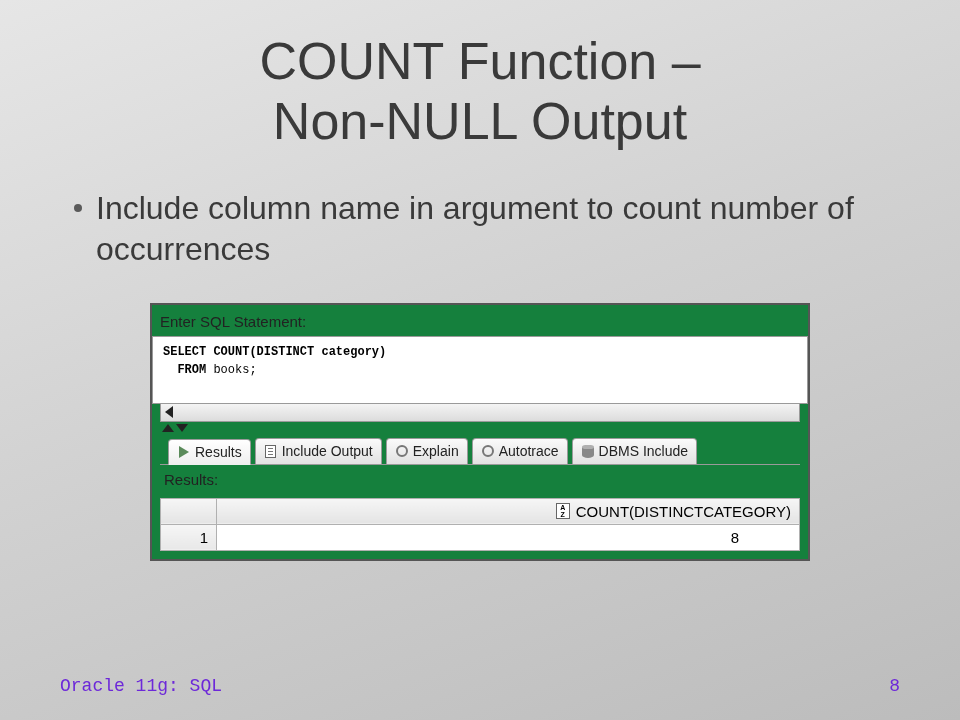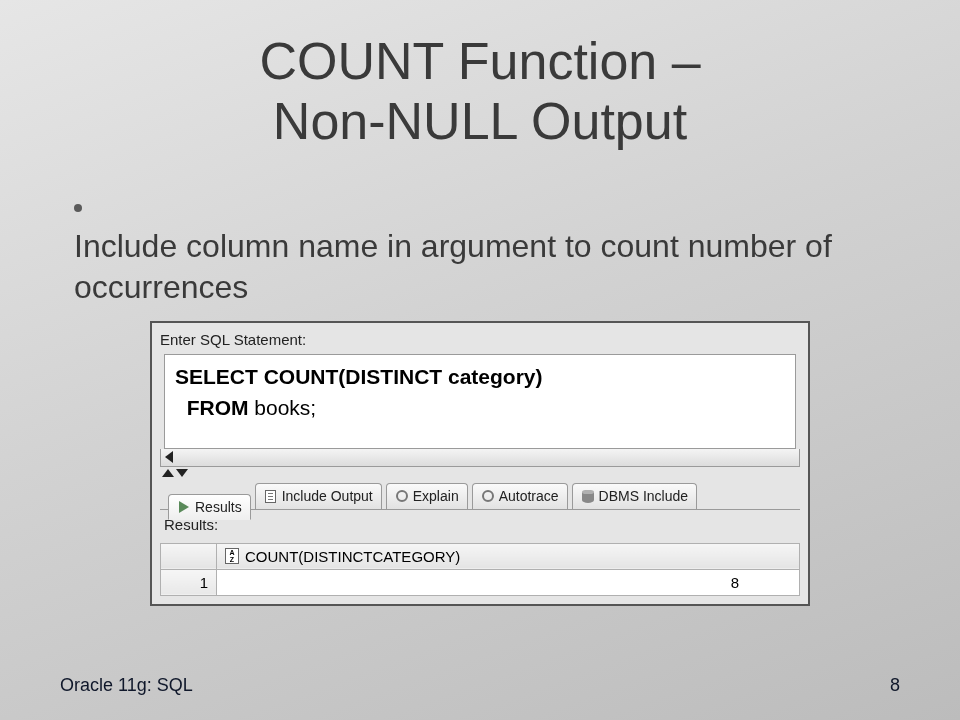--- a/index.html
+++ b/index.html
@@ -22,53 +22,52 @@
     font-weight: 400;
     line-height: 1.15;
     margin-top: 6px;
     margin-bottom: 36px;
   }
   .bullet-row {
     display: flex;
     align-items: flex-start;
     gap: 14px;
     padding-left: 14px;
-    margin-bottom: 12px;
-    flex-direction: column;
+    margin-bottom: 32px;
   }
   .bullet-dot {
     width: 8px; height: 8px;
     background: #5a5a5a;
     border-radius: 50%;
     margin-top: 16px;
     flex: 0 0 auto;
   }
   .bullet-text {
     color: #3a3a3a;
     font-size: 32px;
     line-height: 1.3;
   }
   .panel {
     width: 660px;
     margin: 0 auto;
-    background: #e5e5e5;
+    background: #15803d;
     border: 2px solid #555;
   }
   .panel-label {
     font-size: 15px;
     color: #222;
     padding: 8px 8px 6px 8px;
   }
   .sql-area {
     background: #fff;
     border: 1px solid #9a9a9a;
-    margin: 0 12px;
+    margin: 0 0;
     padding: 6px 10px 24px 10px;
-    font-family: Liberation Sans, sans-serif;
-    font-size: 21px;
+    font-family: Liberation Mono, monospace;
+    font-size: 12px;
     font-weight: bold;
     color: #000;
     line-height: 1.5;
     white-space: pre;
   }
   .sql-area .kw { font-weight: bold; }
   .sql-area .nb { font-weight: normal; }
   .scroll-row {
     margin: 0 8px;
     height: 18px;
@@ -121,21 +120,21 @@
     border-radius: 4px 4px 0 0;
     background: linear-gradient(#fafafa,#e2e2e2);
     padding: 3px 8px;
     font-size: 14px;
     color: #222;
     height: 26px;
   }
   .tab.active {
     background: linear-gradient(#ffffff,#efefef);
     position: relative;
-    top: 11px;
+    top: 1px;
     border-bottom: 1px solid #efefef;
   }
   .tab-icon {
     width: 14px; height: 14px;
     display: inline-flex; align-items: center; justify-content: center;
   }
   .icon-play {
     width: 0; height: 0;
     border-top: 6px solid transparent;
     border-bottom: 6px solid transparent;
@@ -192,40 +191,41 @@
     padding: 4px 8px;
     height: 26px;
   }
   .grid th {
     background: linear-gradient(#f6f6f6,#e4e4e4);
     font-weight: normal;
     text-align: center;
   }
   .grid .rownum-head { width: 56px; }
   .grid .colhead {
-    display: flex; align-items: center; gap: 6px; justify-content: flex-start;
+    display: flex; align-items: center; gap: 6px; justify-content: flex-end;
   }
   .az-icon {
     width: 14px; height: 16px;
     border: 1px solid #666;
     display: inline-flex; flex-direction: column;
     font-size: 7px; line-height: 7px; font-weight: bold;
     align-items: center; justify-content: center;
     background: #fff;
   }
   .grid td.rownum { text-align: right; background: linear-gradient(#f6f6f6,#e8e8e8); }
   .grid td.val { text-align: right; padding-right: 60px; }
   .footer {
     position: absolute;
     bottom: 24px;
     left: 60px; right: 60px;
     display: flex;
     justify-content: space-between;
-    color: #0f172a;
+    color: #6d28d9;
     font-size: 18px;
+    font-family: Liberation Mono, monospace;
   }
 </style>
 </head>
 <body>
 
 <div class="slide">
 
   <h1 class="title">
     <span>COUNT Function –</span><br>
     <span>Non-NULL Output</span>

